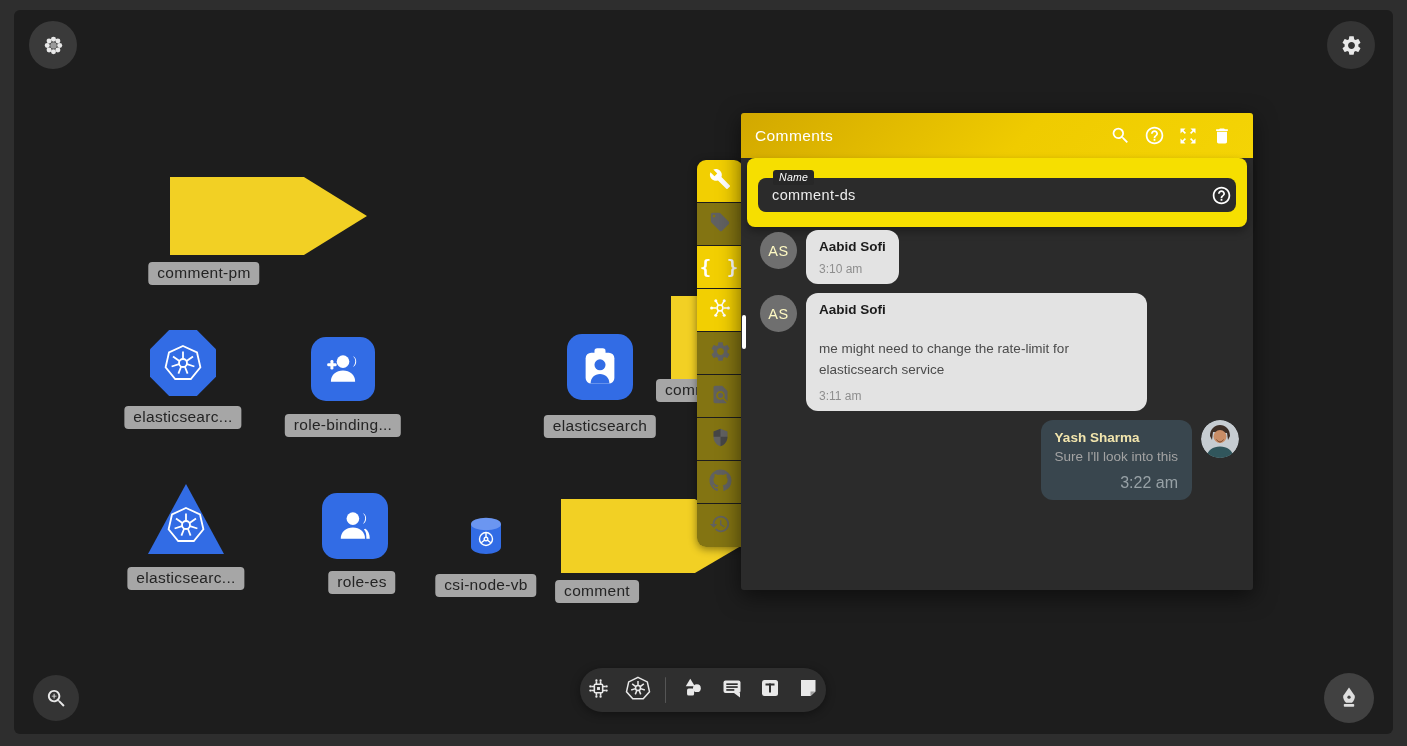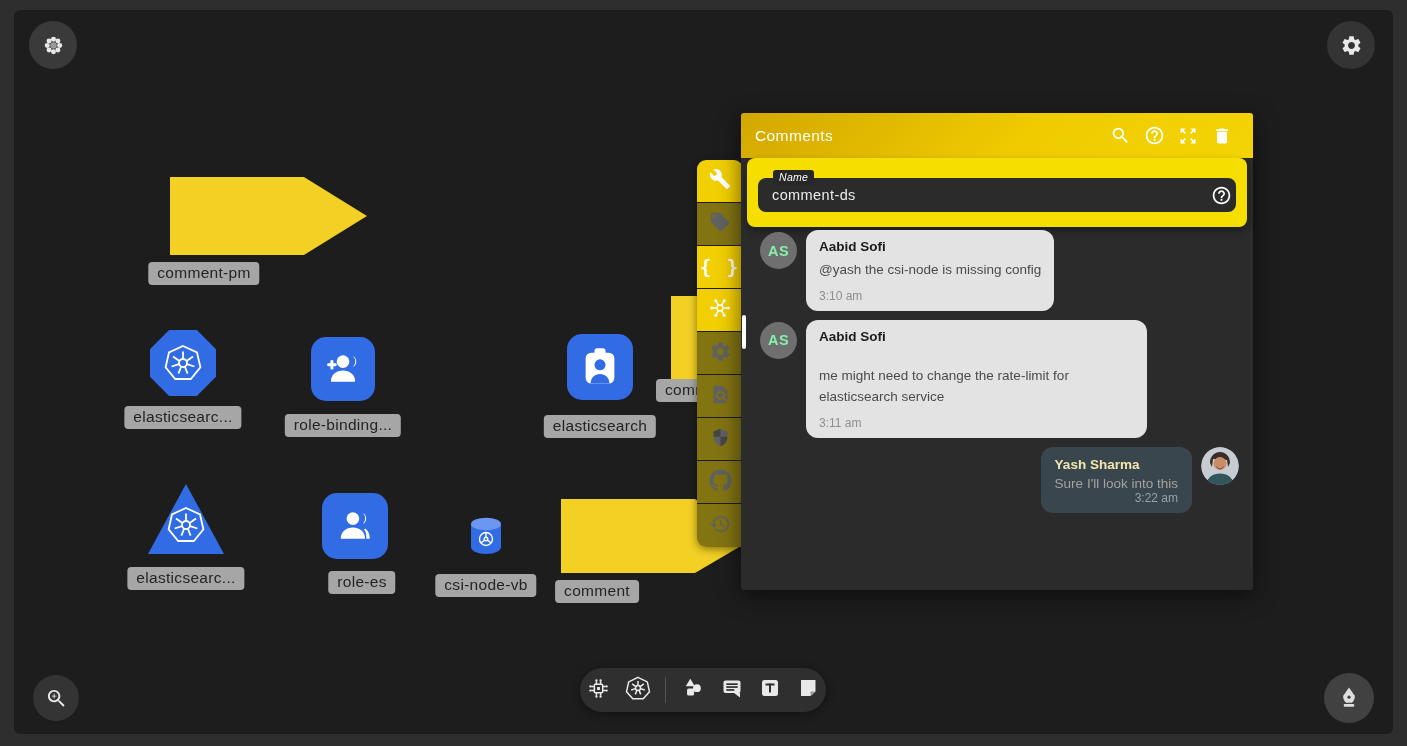--- a/index.html
+++ b/index.html
@@ -46,31 +46,31 @@
   #name-section { position:absolute; left:6px; right:6px; top:45px; height:69px; background:#f6df00; border-radius:8px; box-shadow:0 4px 8px rgba(0,0,0,.35); }
   #name-input-wrap { position:absolute; left:11px; right:11px; top:20px; height:34px; background:#2b2b2b; border-radius:8px; display:flex; align-items:center; }
   #name-tag { position:absolute; left:15px; top:-8px; background:#272727; color:#fff; font-size:10.5px; padding:1px 6px 2px 6px; border-radius:3px; letter-spacing:.3px;font-style:italic; }
   #name-input { flex:1; background:transparent; border:none; outline:none; color:#ededed; font-size:14.5px; padding:0 14px; font-family:"Liberation Sans",sans-serif; letter-spacing:.4px; }
   #name-help { width:30px; display:flex; justify-content:center; color:#fff; cursor:pointer; }
 
   #messages { position:absolute; left:0; right:0; top:114px; bottom:62px; padding:3px 14px 0 19px; overflow:hidden; }
   #msg-scrollbar { position:absolute; left:1px; top:88px; width:4px; height:34px; background:#ffffff; border-radius:2px; z-index:2; }
   .msg-row { display:flex; align-items:flex-start; margin-bottom:9px; }
   .msg-row.right { justify-content:flex-end; }
-  .avatar-initials { width:37px; height:37px; border-radius:50%; background:#6f6f6f; color:#86efac; font-size:14.5px; display:flex; align-items:center; justify-content:center; flex:0 0 auto; margin-right:9px; margin-top:2px; letter-spacing:.5px;font-weight:bold; }
+  .avatar-initials { width:37px; height:37px; border-radius:50%; background:#6f6f6f; color:#fef9c3; font-size:14.5px; display:flex; align-items:center; justify-content:center; flex:0 0 auto; margin-right:9px; margin-top:2px; letter-spacing:.5px; }
   .avatar-photo { width:38px; height:38px; border-radius:50%; overflow:hidden; flex:0 0 auto; margin-left:9px; }
   .bubble-left { background:#e3e3e3; border-radius:12px; padding:9px 13px 8px 13px; }
   .bubble-left .msg-author { color:#1c1c1c; font-weight:bold; font-size:13.5px; }
   .bubble-left .msg-text { color:#4b4b4b; font-size:13.5px; margin-top:6px; line-height:1.55; }
   .bubble-left .msg-time { color:#8e8e8e; font-size:12px; margin-top:8px; }
   .bubble-left.spaced .msg-text { margin-top:22px; }
   .bubble-right { background:#39464e; border-radius:12px; padding:10px 14px 8px 14px; }
   .bubble-right .msg-author { color:#f2e5ad; font-weight:bold; font-size:13.5px; }
   .bubble-right .msg-text { color:#a3a3a3; font-size:13.5px; margin-top:4px; white-space:nowrap; }
-  .bubble-right .msg-time { color:#97a1a6; font-size:12px; margin-top:0; text-align:right; }
+  .bubble-right .msg-time { color:#97a1a6; font-size:16px; margin-top:10px; text-align:right; }
   .nowrap { white-space:nowrap; }
   .w340 { width:341px; }
 
   #input-area { position:absolute; left:0; right:0; bottom:0; height:62px; padding:1px 20px 0 17px; }
   #comment-input-wrap { height:44px; border:2px solid #00B39F; border-radius:10px; display:flex; align-items:center; background:#262626; }
   #comment-input { flex:1; background:transparent; border:none; outline:none; color:#cfcfcf; font-size:13.5px; padding:0 13px; font-family:"Liberation Sans",sans-serif; letter-spacing:.3px; }
   #send-btn { width:42px; display:flex; justify-content:center; color:#00B39F; cursor:pointer; }
 
   
   #dock { position:absolute; left:580px; top:668px; width:246px; height:44px; background:#2f2f2f; border-radius:22px; z-index:20; display:flex; align-items:center; justify-content:center; gap:14px; box-shadow:0 2px 10px rgba(0,0,0,.4); }
@@ -328,21 +328,20 @@
         </span>
     </div>
   </div>
 
   <div id="messages">
     <div id="msg-scrollbar"></div>
   <div class="msg-row left">
         <div class="avatar-initials">AS</div>
         <div class="bubble-left">
           <div class="msg-author">Aabid Sofi</div>
-          <div class="msg-text nowrap">@yash the csi-node is missing config</div>
           <div class="msg-time">3:10 am</div>
         </div>
       </div>
       <div class="msg-row left">
         <div class="avatar-initials">AS</div>
         <div class="bubble-left spaced w340">
           <div class="msg-author">Aabid Sofi</div>
           <div class="msg-text">me might need to change the rate-limit for elasticsearch service</div>
           <div class="msg-time">3:11 am</div>
         </div>

